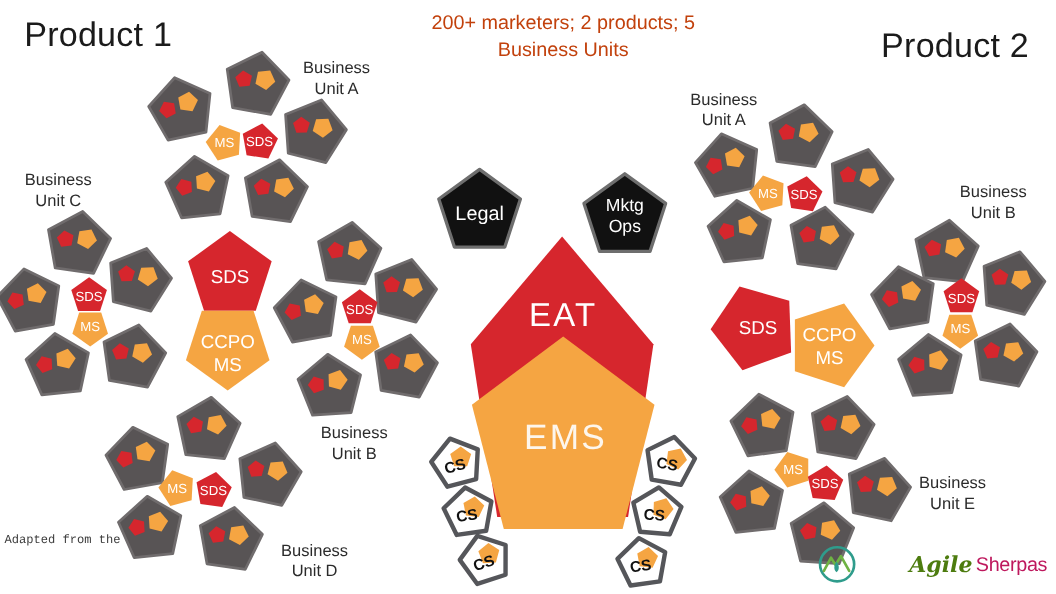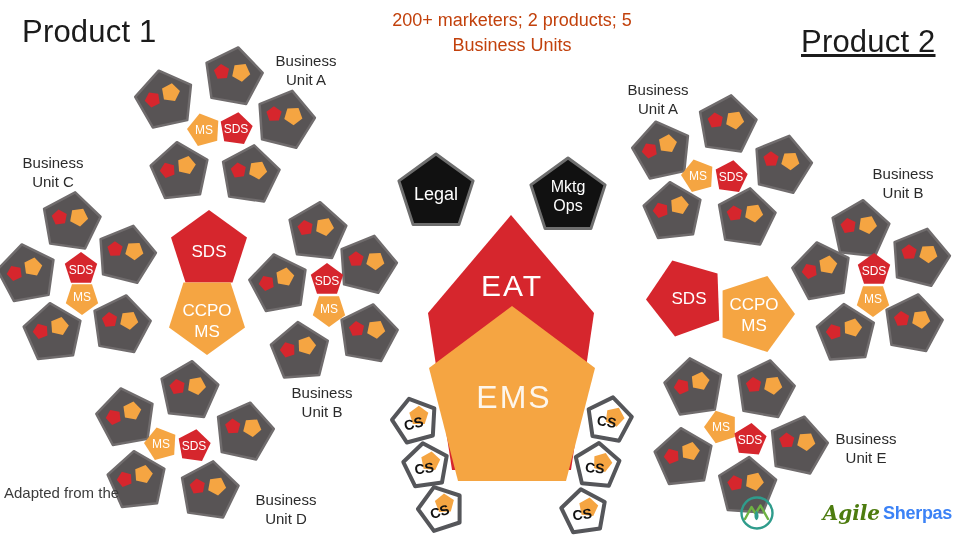--- a/index.html
+++ b/index.html
@@ -3,27 +3,27 @@
 <meta charset="utf-8">
 <style>
   html,body{margin:0;padding:0;background:#ffffff;}
   .canvas{position:relative;width:960px;height:540px;background:#ffffff;overflow:hidden;
           font-family:"Liberation Sans",sans-serif;}
   #diagram{position:absolute;left:0;top:0;z-index:1;}
   #diagram text{font-family:"Liberation Sans",sans-serif;}
   .overlay{position:absolute;z-index:2;text-align:center;}
   .title{font-size:31px;color:#1b1b1b;letter-spacing:0.2px;}
   .p1{left:22px;top:14px;}
-  .p2{left:801px;top:24px;text-decoration:underline;}
+  .p2{left:801px;top:24px;}
   .note{left:362px;top:8px;width:300px;text-align:center;font-size:18px;line-height:25px;color:#c2410c;}
-  .attribution{left:4px;top:485px;font-size:15px;line-height:15.5px;color:#3c3c3c;}
+  .attribution{left:4px;top:485px;font-size:11px;line-height:15.5px;color:#3c3c3c;font-family:Liberation Mono, monospace;}
   .logo{right:8px;top:494px;display:flex;align-items:center;gap:3px;}
   .logo .agile{font-family:"DejaVu Serif",serif;font-style:italic;font-weight:bold;
                color:#4d7c0f;font-size:20px;margin-left:44px;}
-  .logo .sherpas{color:#3b82f6;font-size:18px;font-weight:700;letter-spacing:-0.3px;}
+  .logo .sherpas{color:#be185d;font-size:18px;font-weight:400;letter-spacing:-0.3px;}
 </style>
 </head>
 <body>
 
 <div class="canvas">
   <svg id="diagram" width="960" height="540" viewBox="0 0 960 540">
       <g>
         <g transform="rotate(10 233 77)">
           <polygon points="233.0,47.0 261.5,67.7 250.6,101.3 215.4,101.3 204.5,67.7" fill="#585455" stroke-linejoin="round" stroke="#706c6d" stroke-width="2.5"></polygon>
           <polygon points="218.9,66.3 227.7,69.6 227.2,79.0 218.1,81.5 213.0,73.6" fill="#d6262d" stroke-linejoin="round"></polygon>

